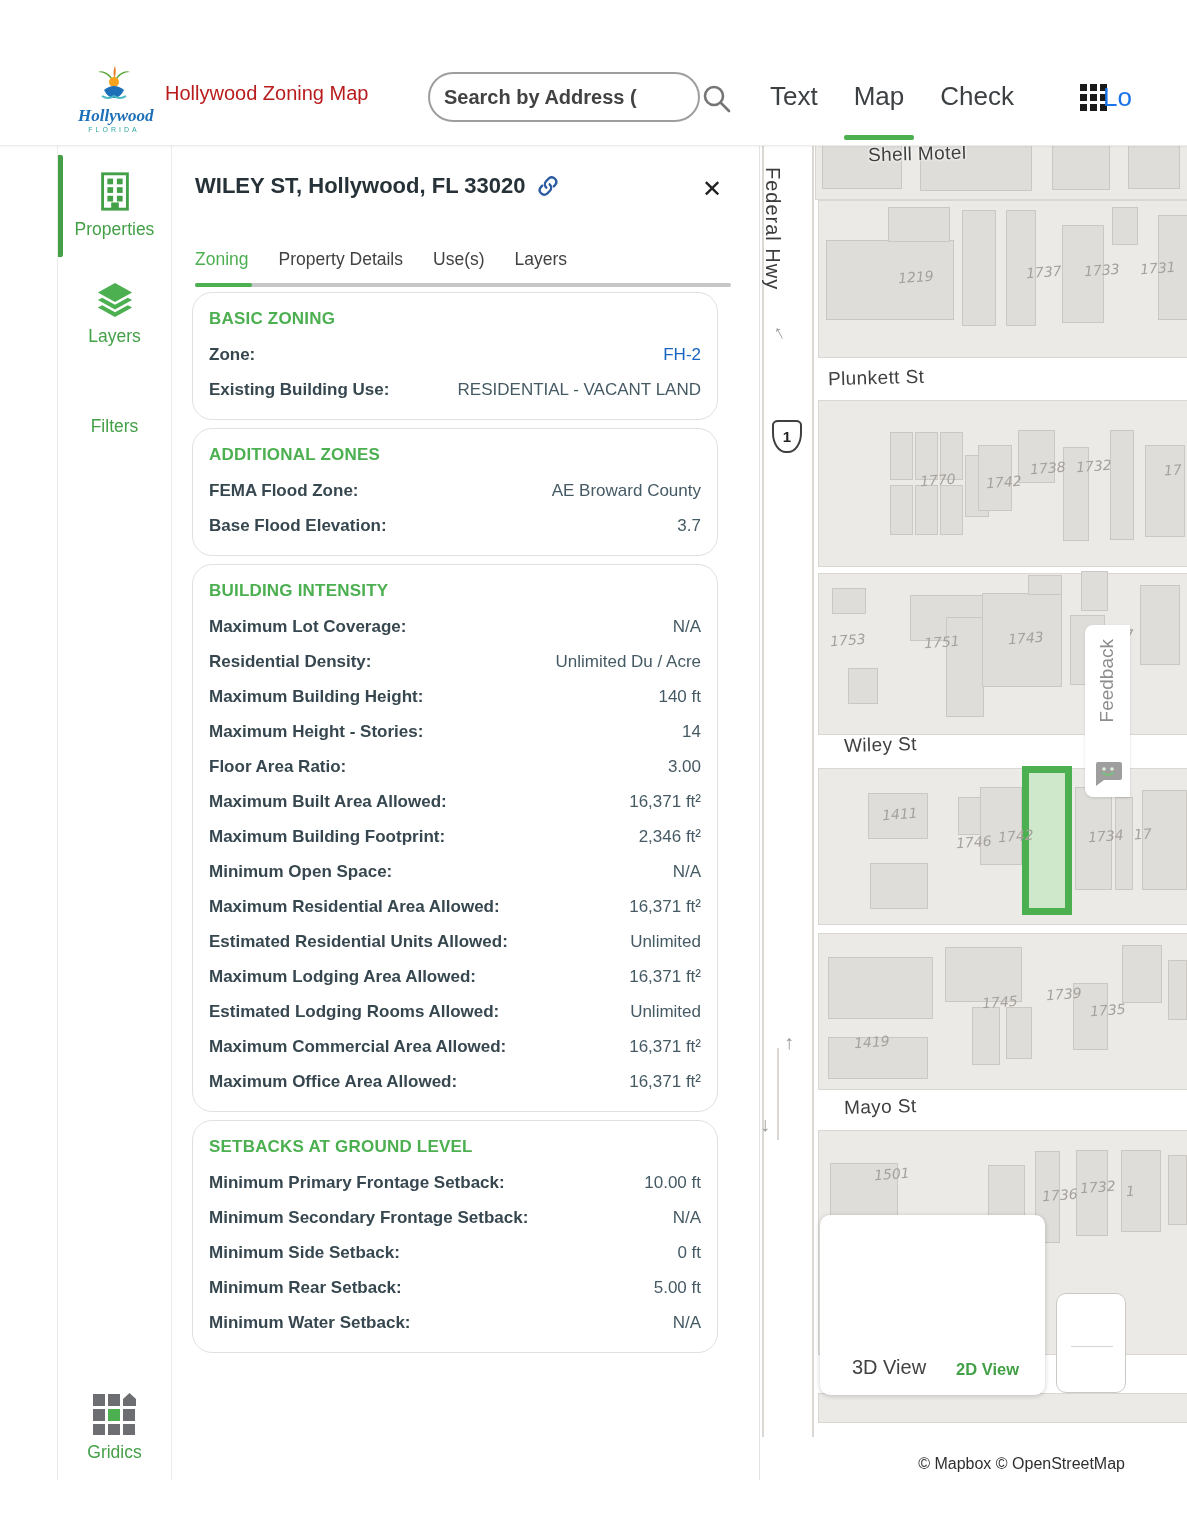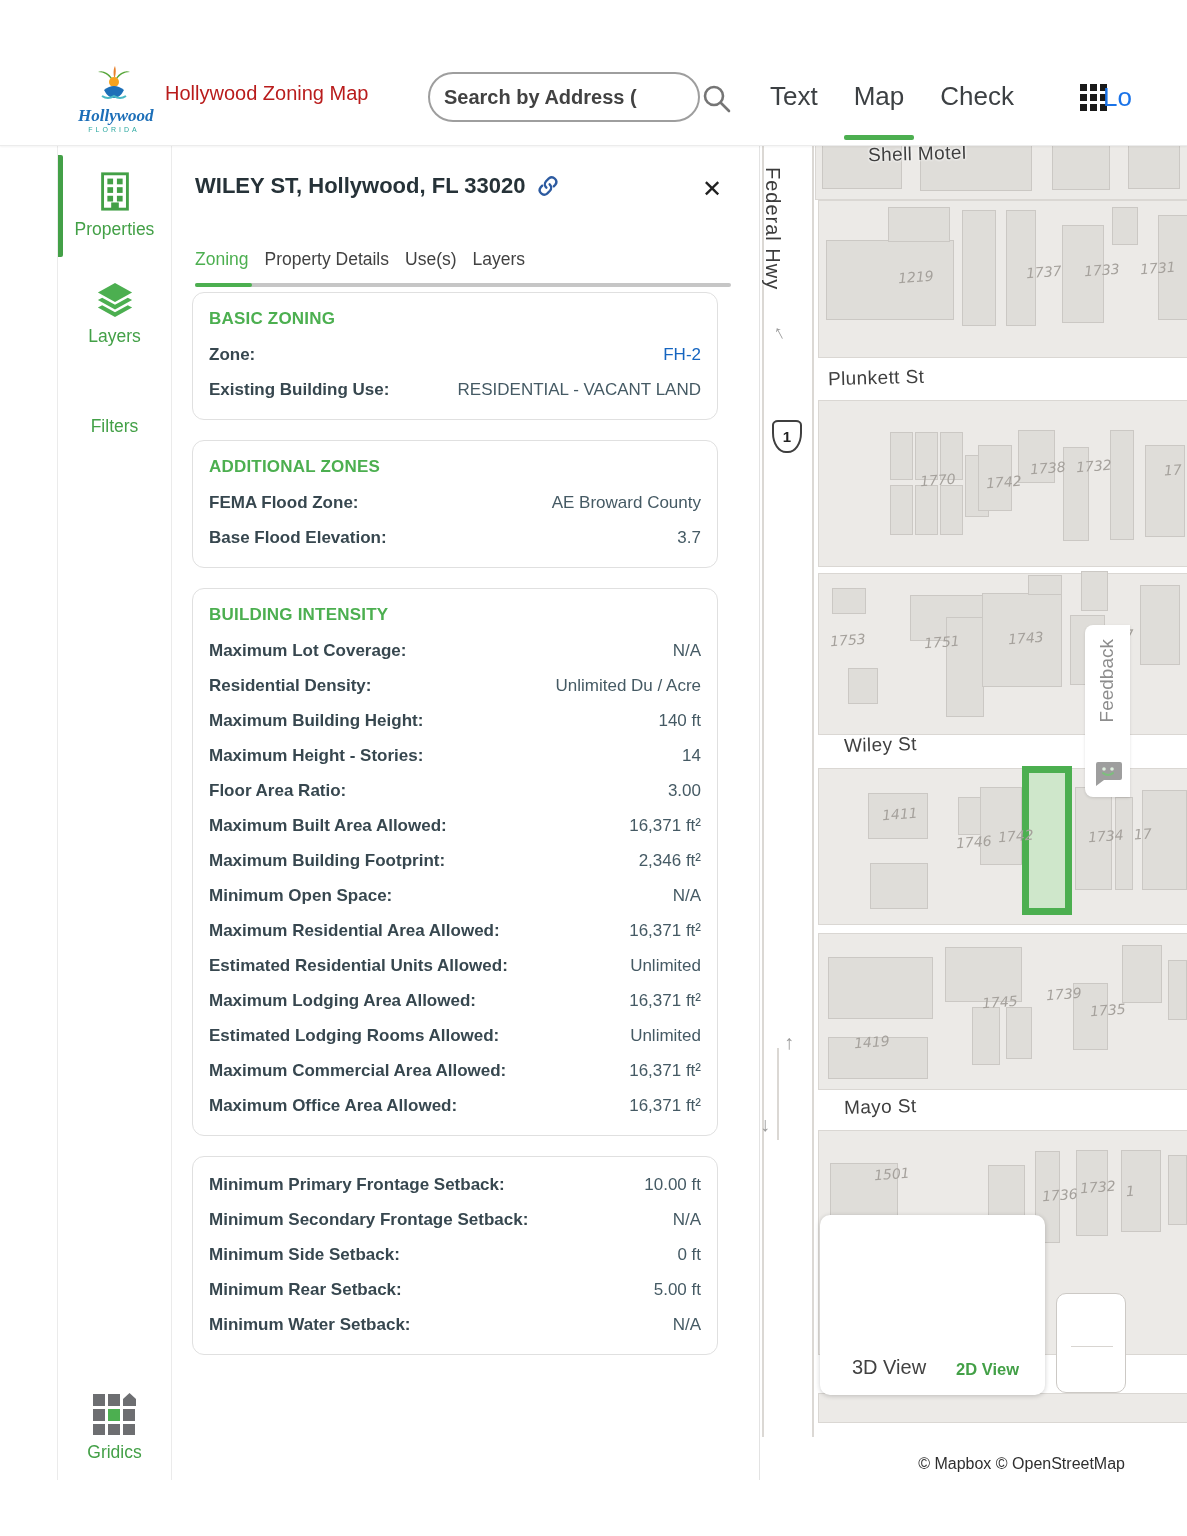--- a/index.html
+++ b/index.html
@@ -30,28 +30,28 @@
   .side-item .s-label{display:block;font-size:17.5px;color:#43A047;margin-top:3px}
   .active-bar{position:absolute;left:0;width:5px;background:#43A047;border-radius:0 2px 2px 0}
 
   
   #panel{position:absolute;left:170px;top:145px;width:590px;height:1335px;background:#fff;
          border-right:1px solid #e3e3e3;box-sizing:border-box;z-index:10}
   #panel-title{position:absolute;left:25px;top:28px;font-size:22px;font-weight:bold;color:#263238;
                display:flex;align-items:center;gap:10px;white-space:nowrap}
   #close-btn{position:absolute;left:528px;top:30px;font-size:24px;color:#212121;cursor:pointer;
              width:28px;height:28px;text-align:center;line-height:28px}
-  #tabs-root{position:absolute;left:25px;top:104px;display:flex;gap:16px;font-size:17.5px}
+  #tabs-root{position:absolute;left:25px;top:104px;display:flex;gap:30px;font-size:17.5px}
   .tab{color:#424242;font-weight:500;cursor:pointer;white-space:nowrap}
   .tab.active{color:#4CAF50}
   #tab-track{position:absolute;left:25px;top:138px;width:536px;height:4px;background:#c6c6c6;border-radius:2px}
   #tab-track-active{position:absolute;left:25px;top:138px;width:57px;height:4px;background:#4CAF50;border-radius:2px}
   #sections-root{position:absolute;left:22px;top:147px;width:526px}
-  .card{border:1px solid #e0e0e0;border-radius:12px;background:#fff;box-sizing:border-box;
-        padding:10px 16px 12px 16px;margin-bottom:20px}
+  .card{border:1px solid #e0e0e0;border-radius:20px;background:#fff;box-sizing:border-box;
+        padding:10px 16px 12px 16px;margin-bottom:8px}
   .card h3{margin:6px 0 8px 0;font-size:17px;color:#4CAF50;letter-spacing:.2px}
   .row{display:flex;justify-content:space-between;align-items:center;height:35px;font-size:17px;gap:12px}
   .row .lbl{font-weight:bold;color:#37474F;white-space:nowrap}
   .row .val{color:#455A64;text-align:right;white-space:nowrap}
   .row .val.link{color:#1565C0;cursor:pointer}
 
   
   #map{position:absolute;left:760px;top:145px;width:427px;height:1335px;background:#fff;overflow:hidden;cursor:grab}
   .block{position:absolute;background:#ECEAE7;border:1px solid #DAD7D3;box-sizing:border-box}
   .bldg{position:absolute;background:#DFDDD9;border:1px solid #CBC8C4;box-sizing:border-box}
@@ -275,20 +275,21 @@
           <div class="row">
             <span class="lbl">Maximum Commercial Area Allowed:</span>
             <span class="val">16,371 ft²</span>
           </div>
           <div class="row">
             <span class="lbl">Maximum Office Area Allowed:</span>
             <span class="val">16,371 ft²</span>
           </div>
         </div>
         <div class="card">
+          <h3>SETBACKS AT GROUND LEVEL</h3>
           <div class="row">
             <span class="lbl">Minimum Primary Frontage Setback:</span>
             <span class="val">10.00 ft</span>
           </div>
           <div class="row">
             <span class="lbl">Minimum Secondary Frontage Setback:</span>
             <span class="val">N/A</span>
           </div>
           <div class="row">
             <span class="lbl">Minimum Side Setback:</span>

